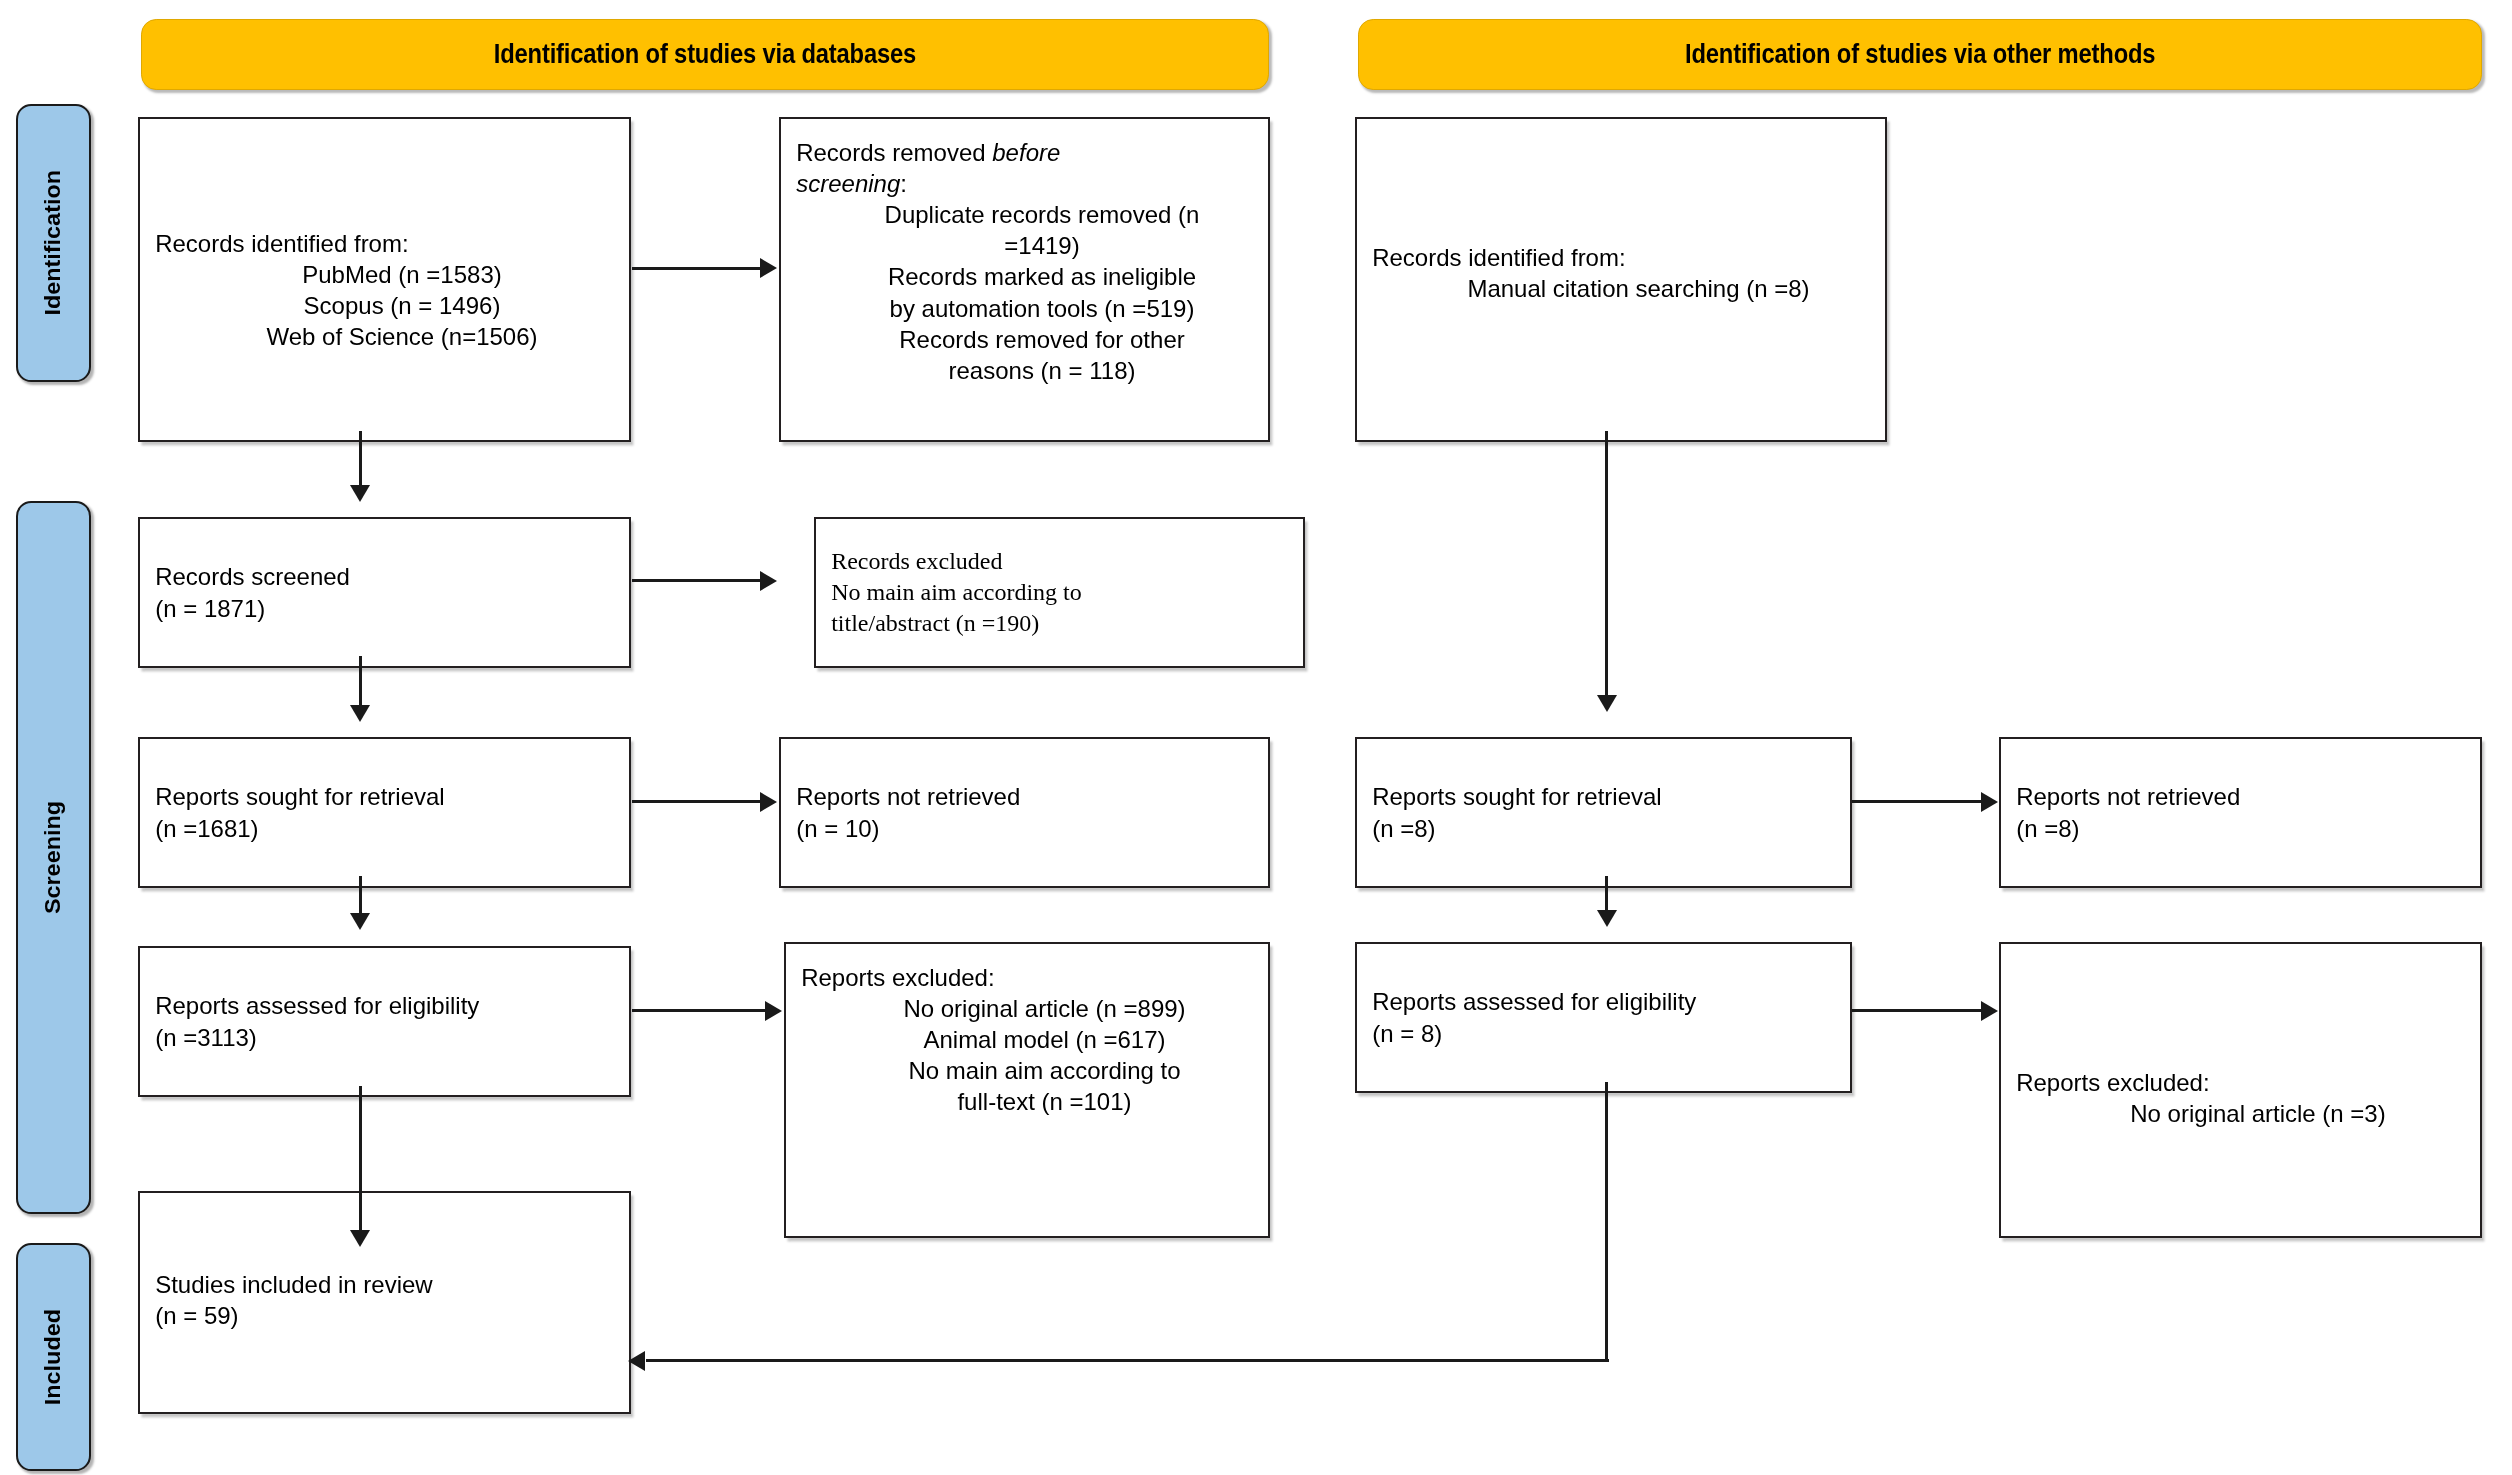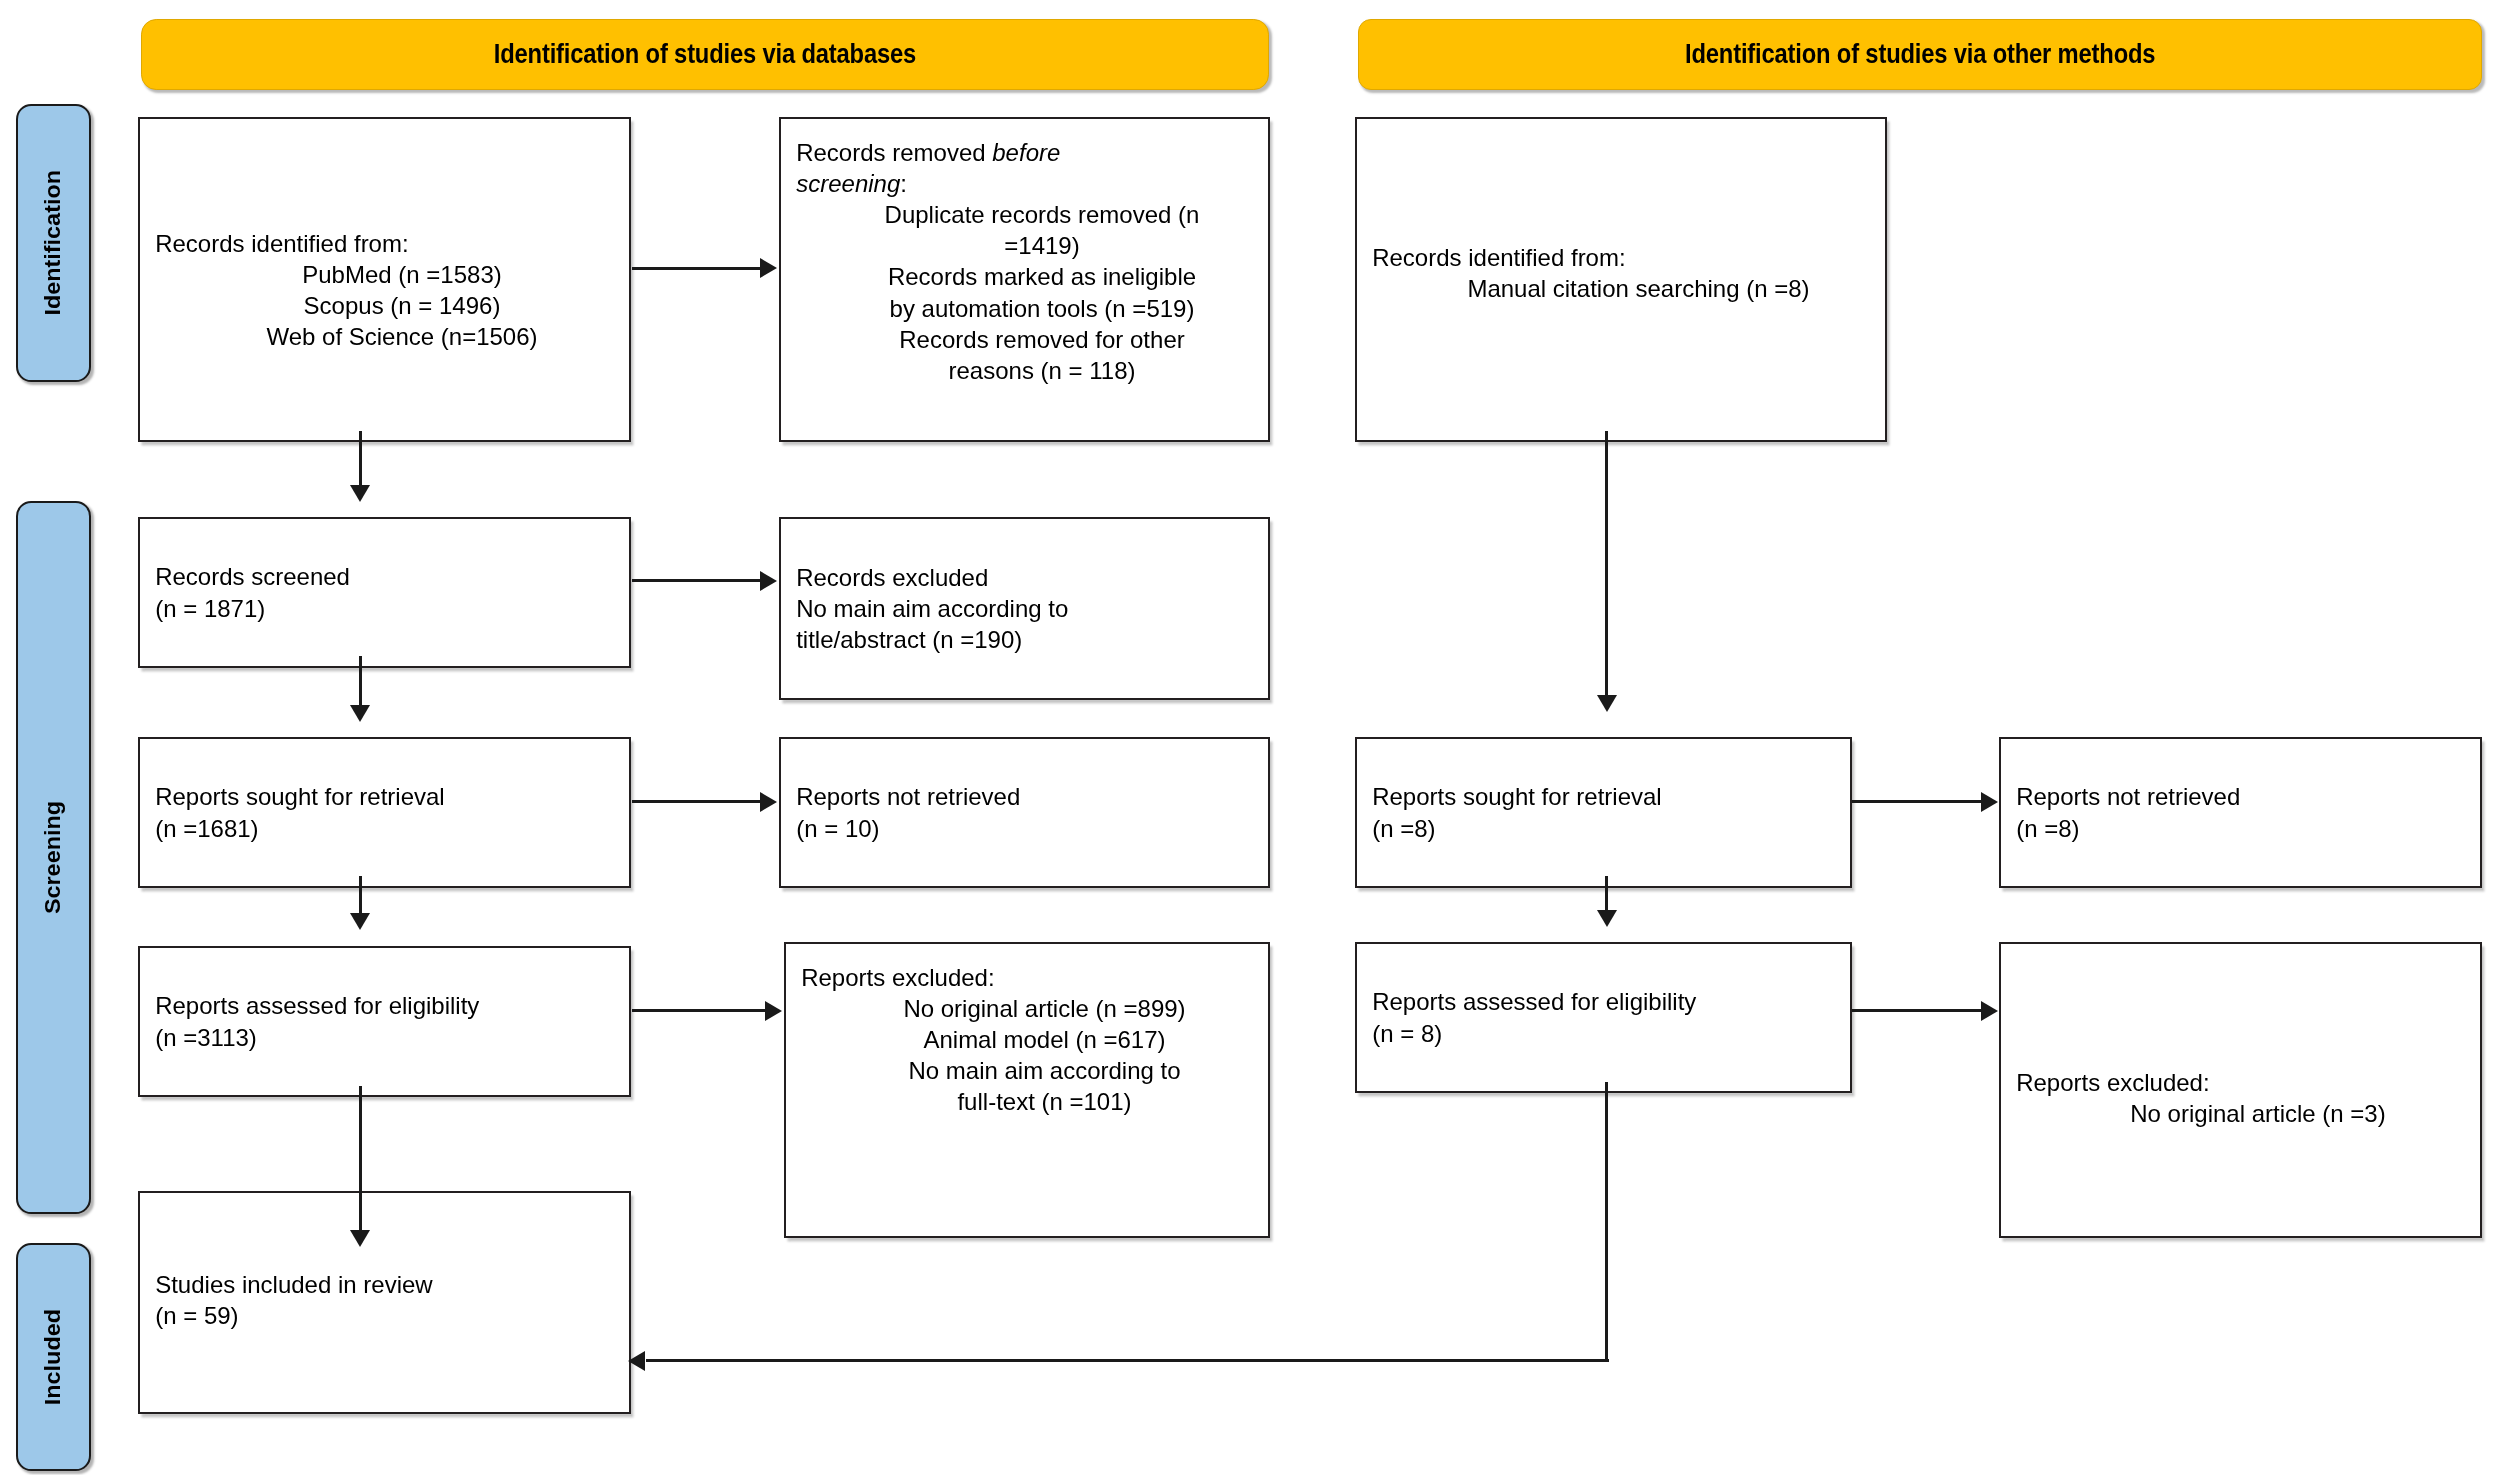--- a/index.html
+++ b/index.html
@@ -119,21 +119,21 @@
 </style>
 </head>
 <body>
 
 <div id="canvas">
 
   <div class="phase-header" style="left:141px; top:19.3px; width:1128px; height:71px;">
     <span class="label">Identification of studies via databases</span>
   </div>
 
-  <div class="phase-header" style="left:1358px; top:19.3px; width:1124px; height:71px;border-radius:13px;">
+  <div class="phase-header" style="left:1358px; top:19.3px; width:1124px; height:71px;">
     <span class="label">Identification of studies via other methods</span>
   </div>
 
   <div class="stage-bar" style="left:16.4px; top:104px; width:75px; height:278px;">
     <span class="label">Identification</span>
   </div>
 
   <div class="stage-bar" style="left:16.4px; top:501px; width:75px; height:713px;">
     <span class="label">Screening</span>
   </div>
@@ -163,21 +163,21 @@
   <div class="node topalign" style="left:1355px; top:105px; width:532px; height:325px;">
     <div class="line" style="margin-top:105px;">Records identified from:</div>
     <div class="line indent">Manual citation searching (n =8)</div>
   </div>
 
   <div class="node" style="left:138px; top:505px; width:493px; height:151px;">
     <div class="line">Records screened</div>
     <div class="line">(n = 1871)</div>
   </div>
 
-  <div class="node" style="left:779px; top:505px; width:491px; height:183px;">
+  <div class="node" style="left:814px; top:505px; width:491px; height:151px;font-family:Liberation Serif, serif;">
     <div class="line">Records excluded</div>
     <div class="line">No main aim according to</div>
     <div class="line">title/abstract (n =190)</div>
   </div>
 
   <div class="node" style="left:138px; top:725px; width:493px; height:151px;">
     <div class="line">Reports sought for retrieval</div>
     <div class="line">(n =1681)</div>
   </div>
 

